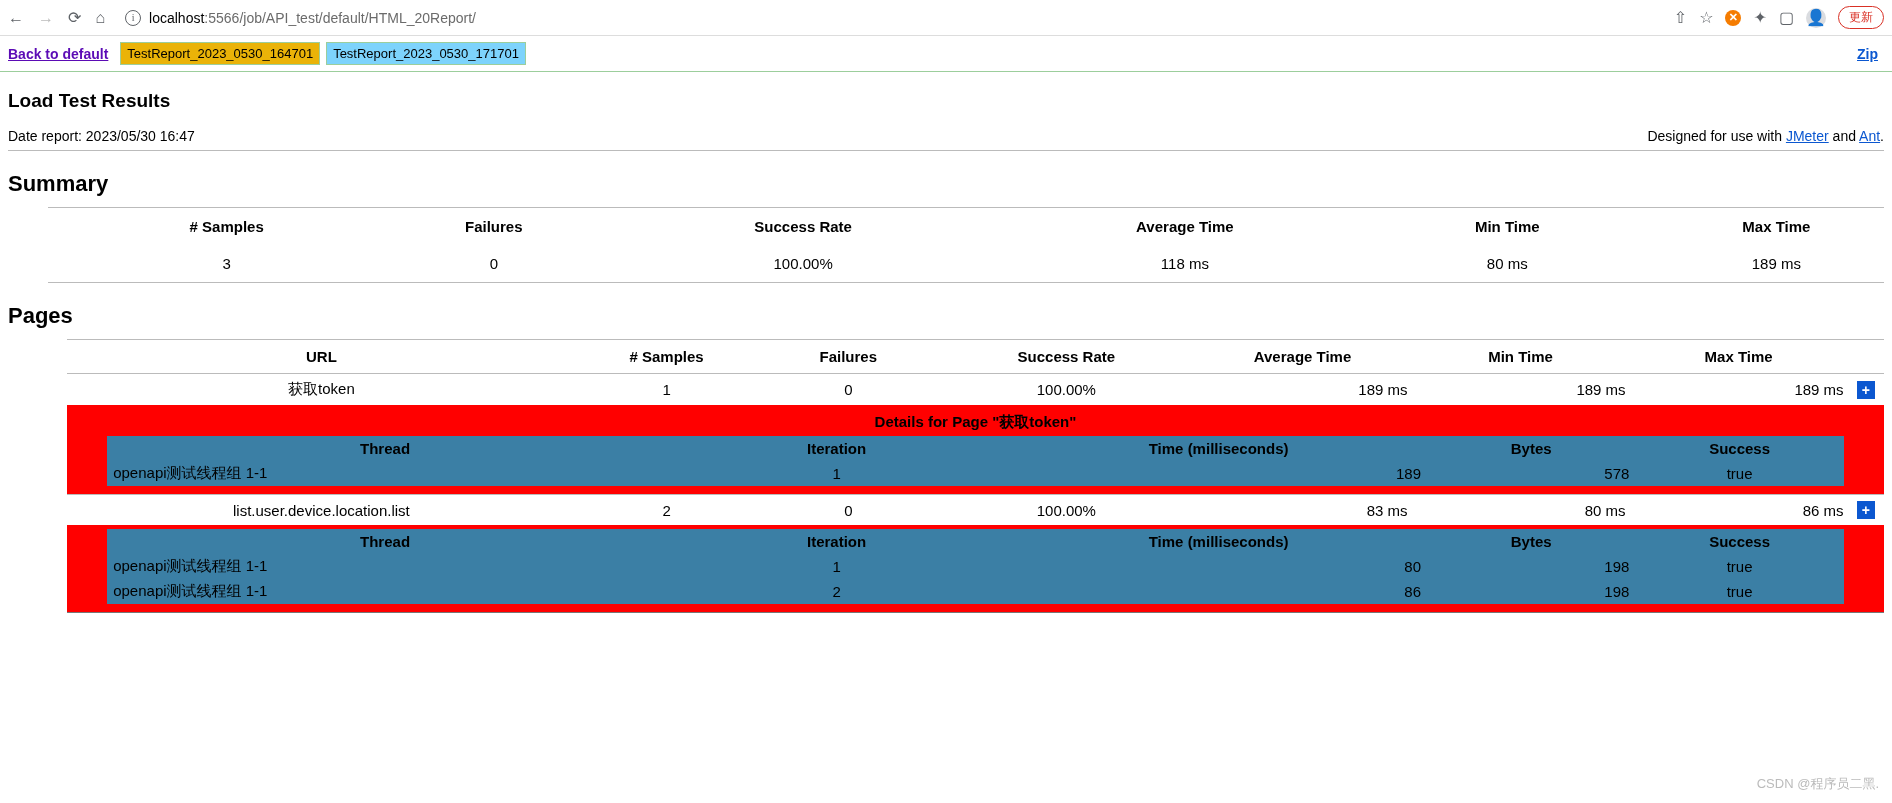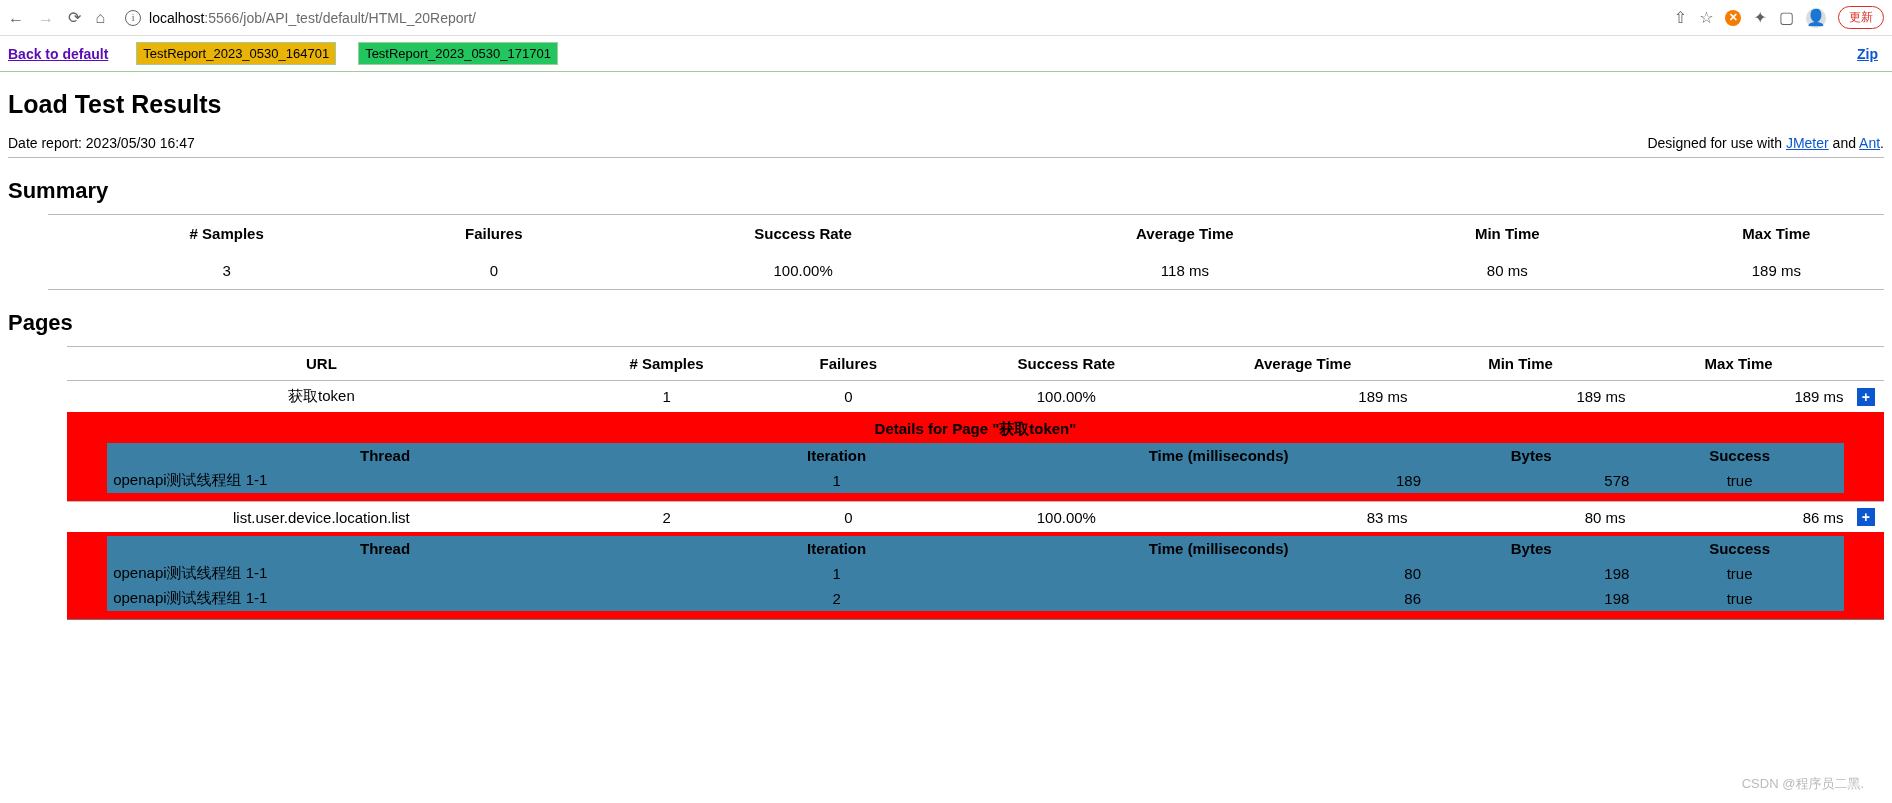--- a/index.html
+++ b/index.html
@@ -13,29 +13,29 @@
 .url-box .info { width: 16px; height: 16px; border: 1.5px solid #5f6368; border-radius: 50%; display: flex; align-items: center; justify-content: center; font-size: 10px; color: #5f6368; font-family: serif; }
 .url-box .url { color: #000; font-size: 14px; }
 .url-box .url .host { color: #000; }
 .url-box .url .path { color: #6b6b6b; }
 .right-icons { display: flex; gap: 12px; align-items: center; color: #5f6368; font-size: 16px; }
 .update-btn { border: 1px solid #d93025; color: #d93025; border-radius: 14px; padding: 2px 10px; font-size: 12px; background: #fff; }
 .orange-dot { width: 16px; height: 16px; border-radius: 50%; display: inline-flex; align-items: center; justify-content: center; color: #fff; font-weight: bold; background: #f57c00; font-size: 11px; }
 .avatar { width: 20px; height: 20px; border-radius: 50%; background: #dadce0; display: inline-flex; align-items: center; justify-content: center; color: #5f6368; }
 
 
-.top-links { display: flex; align-items: center; padding: 6px 8px; gap: 22px; border-bottom: 1px solid #9cce9c; }
+.top-links { display: flex; align-items: center; padding: 6px 8px; gap: 6px; border-bottom: 1px solid #9cce9c; }
 .back-link { color: #5b0bb5; font-weight: bold; text-decoration: underline; padding-right: 6px; }
 .tab { border: 1px solid #9cce9c; padding: 3px 6px; font-size: 13px; }
-.tab.active { background: #22c55e; }
+.tab.active { background: #7dd3fc; }
 .tab.inactive { background: #eab308; }
 .zip-link { margin-left: auto; color: #0b57d0; font-weight: bold; text-decoration: underline; padding-right: 6px; }
 
 .content { padding: 4px 8px 20px 8px; }
-h1 { font-size: 25px; font-weight: 800; margin: 14px 0 10px 0; }
+h1 { font-size: 19px; font-weight: 800; margin: 14px 0 10px 0; }
 h2 { font-size: 22px; font-weight: 800; margin: 20px 0 10px 0; }
 
 .meta-row { display: flex; justify-content: space-between; align-items: center; padding: 6px 0; border-bottom: 1px solid #bbb; }
 .meta-row a { color: #0b57d0; text-decoration: underline; }
 
 
 .summary { width: 100%; border-collapse: collapse; margin: 0 30px; }
 .summary-wrap { border-top: 1px solid #bbb; border-bottom: 1px solid #bbb; padding: 0; margin-left: 40px; }
 .summary th, .summary td { text-align: center; padding: 10px 4px; font-size: 15px; }
 .summary th { font-weight: 700; }
@@ -56,21 +56,21 @@
 
 .details-cell { padding: 4px !important; background: #ff0000; }
 .details-title { color: #000; font-weight: 700; text-align: center; padding: 4px 0; }
 table.details { width: 96%; margin: 0 auto 4px auto; border-collapse: collapse; background: #a16207; color: #000; }
 table.details th { font-weight: 700; padding: 4px; text-align: center; background: #3b7fa5; }
 table.details td { padding: 3px 6px; background: #3b7fa5; }
 table.details td.l { text-align: left; }
 table.details td.c { text-align: center; }
 table.details td.r { text-align: right; }
 
-.watermark { position: fixed; right: 28px; bottom: 10px; color: #bbb; font-size: 13px; }
+.watermark { position: fixed; right: 13px; bottom: 10px; color: #bbb; font-size: 13px; }
 </style>
 </head>
 <body>
 
 <div class="browser-bar">
   <div class="nav-icons">
     <span>←</span>
     <span class="disabled">→</span>
     <span>⟳</span>
     <span>⌂</span>

